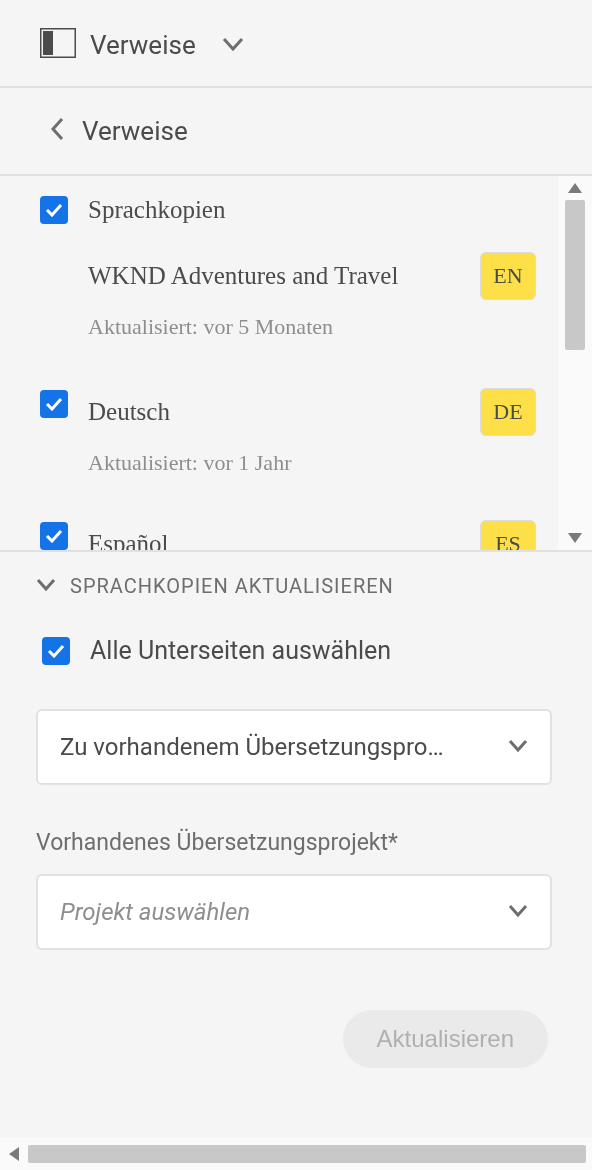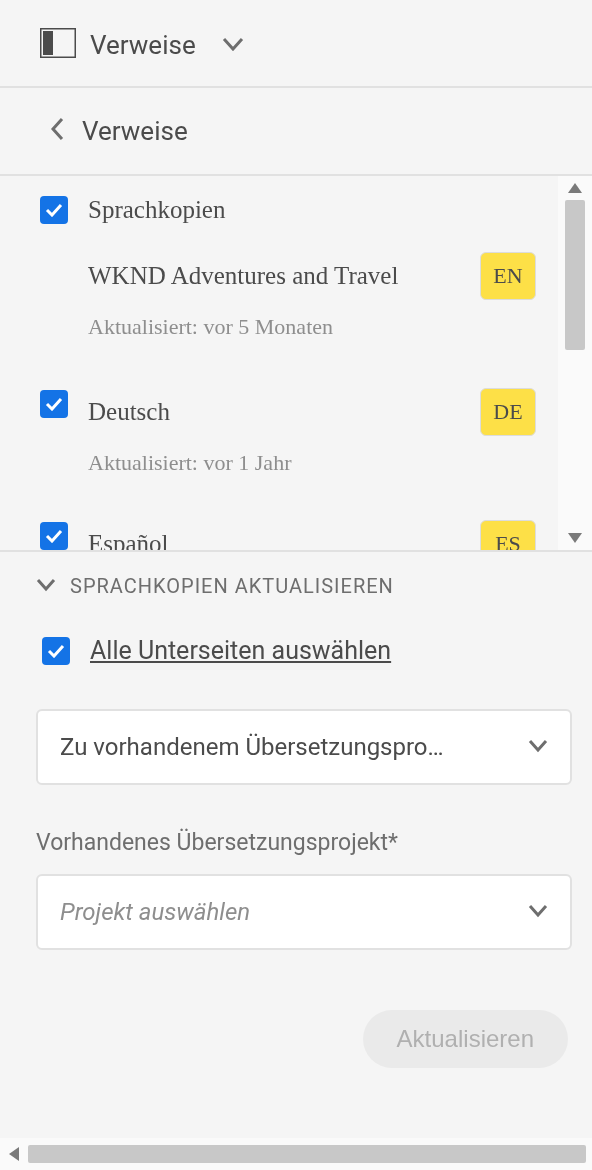--- a/index.html
+++ b/index.html
@@ -39,27 +39,27 @@
   .item-row.withcb .checkbox { margin-top:2px; }
 
   
   .vscroll { position:absolute; right:0; top:0; width:34px; height:100%; background:#fafafa; display:flex; flex-direction:column; align-items:center; }
   .vscroll .arrow { height:24px; display:flex; align-items:center; justify-content:center; width:100%; }
   .vscroll .arrow svg { width:14px; height:10px; fill:#7a7a7a; }
   .vscroll .track { flex:1; width:100%; position:relative; }
   .vscroll .thumb { position:absolute; left:7px; width:20px; background:#c8c8c8; border-radius:2px; }
 
   
-  .form-area { padding: 22px 20px 0 36px; position:relative; flex:1; }
+  .form-area { padding: 22px 40px 0 36px; position:relative; flex:1; }
   .accordion-head { display:flex; align-items:center; gap:14px; }
   .accordion-head svg { width:20px; height:14px; }
   .accordion-title { font-size:20px; letter-spacing:1px; color:#6e6e6e; }
 
   .subsel-row { display:flex; align-items:center; gap:20px; margin-top:38px; margin-left:6px; }
-  .subsel-label { font-size:25px; color:#4b4b4b;text-decoration:underline; }
+  .subsel-label { font-size:25px; color:#4b4b4b; }
 
   .field { margin-top:44px; }
   .field-label { font-size:23px; color:#6e6e6e; margin-bottom:18px; }
   .select { width:100%; height:76px; background:#ffffff; border:2px solid #e1e1e1; border-radius:6px; display:flex; align-items:center; justify-content:space-between; padding:0 22px; }
   .select-text { font-size:24px; color:#4b4b4b; white-space:nowrap; overflow:hidden; text-overflow:ellipsis; }
   .select.placeholder .select-text { color:#8e8e8e; font-style:italic; }
   .select svg { width:20px; height:14px; flex-shrink:0; margin-left:16px; }
 
   .action-row { display:flex; justify-content:flex-end; margin-top:60px; padding-right:4px; }
   .btn { height:58px; padding:0 34px; border-radius:30px; background:#eaeaea; color:#b0b0b0; font-size:24px; display:flex; align-items:center; border:none; }

